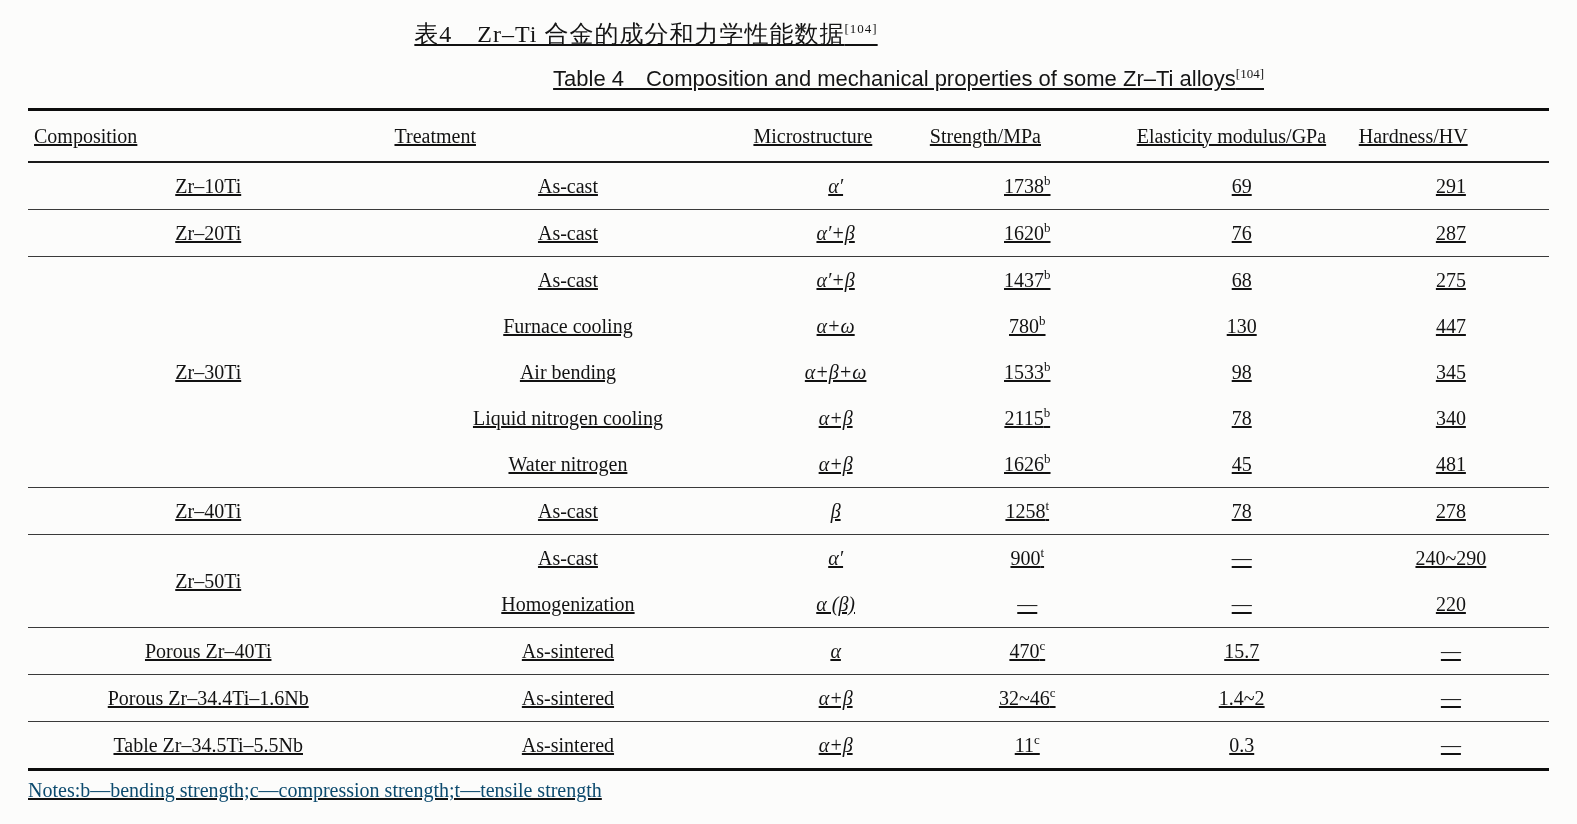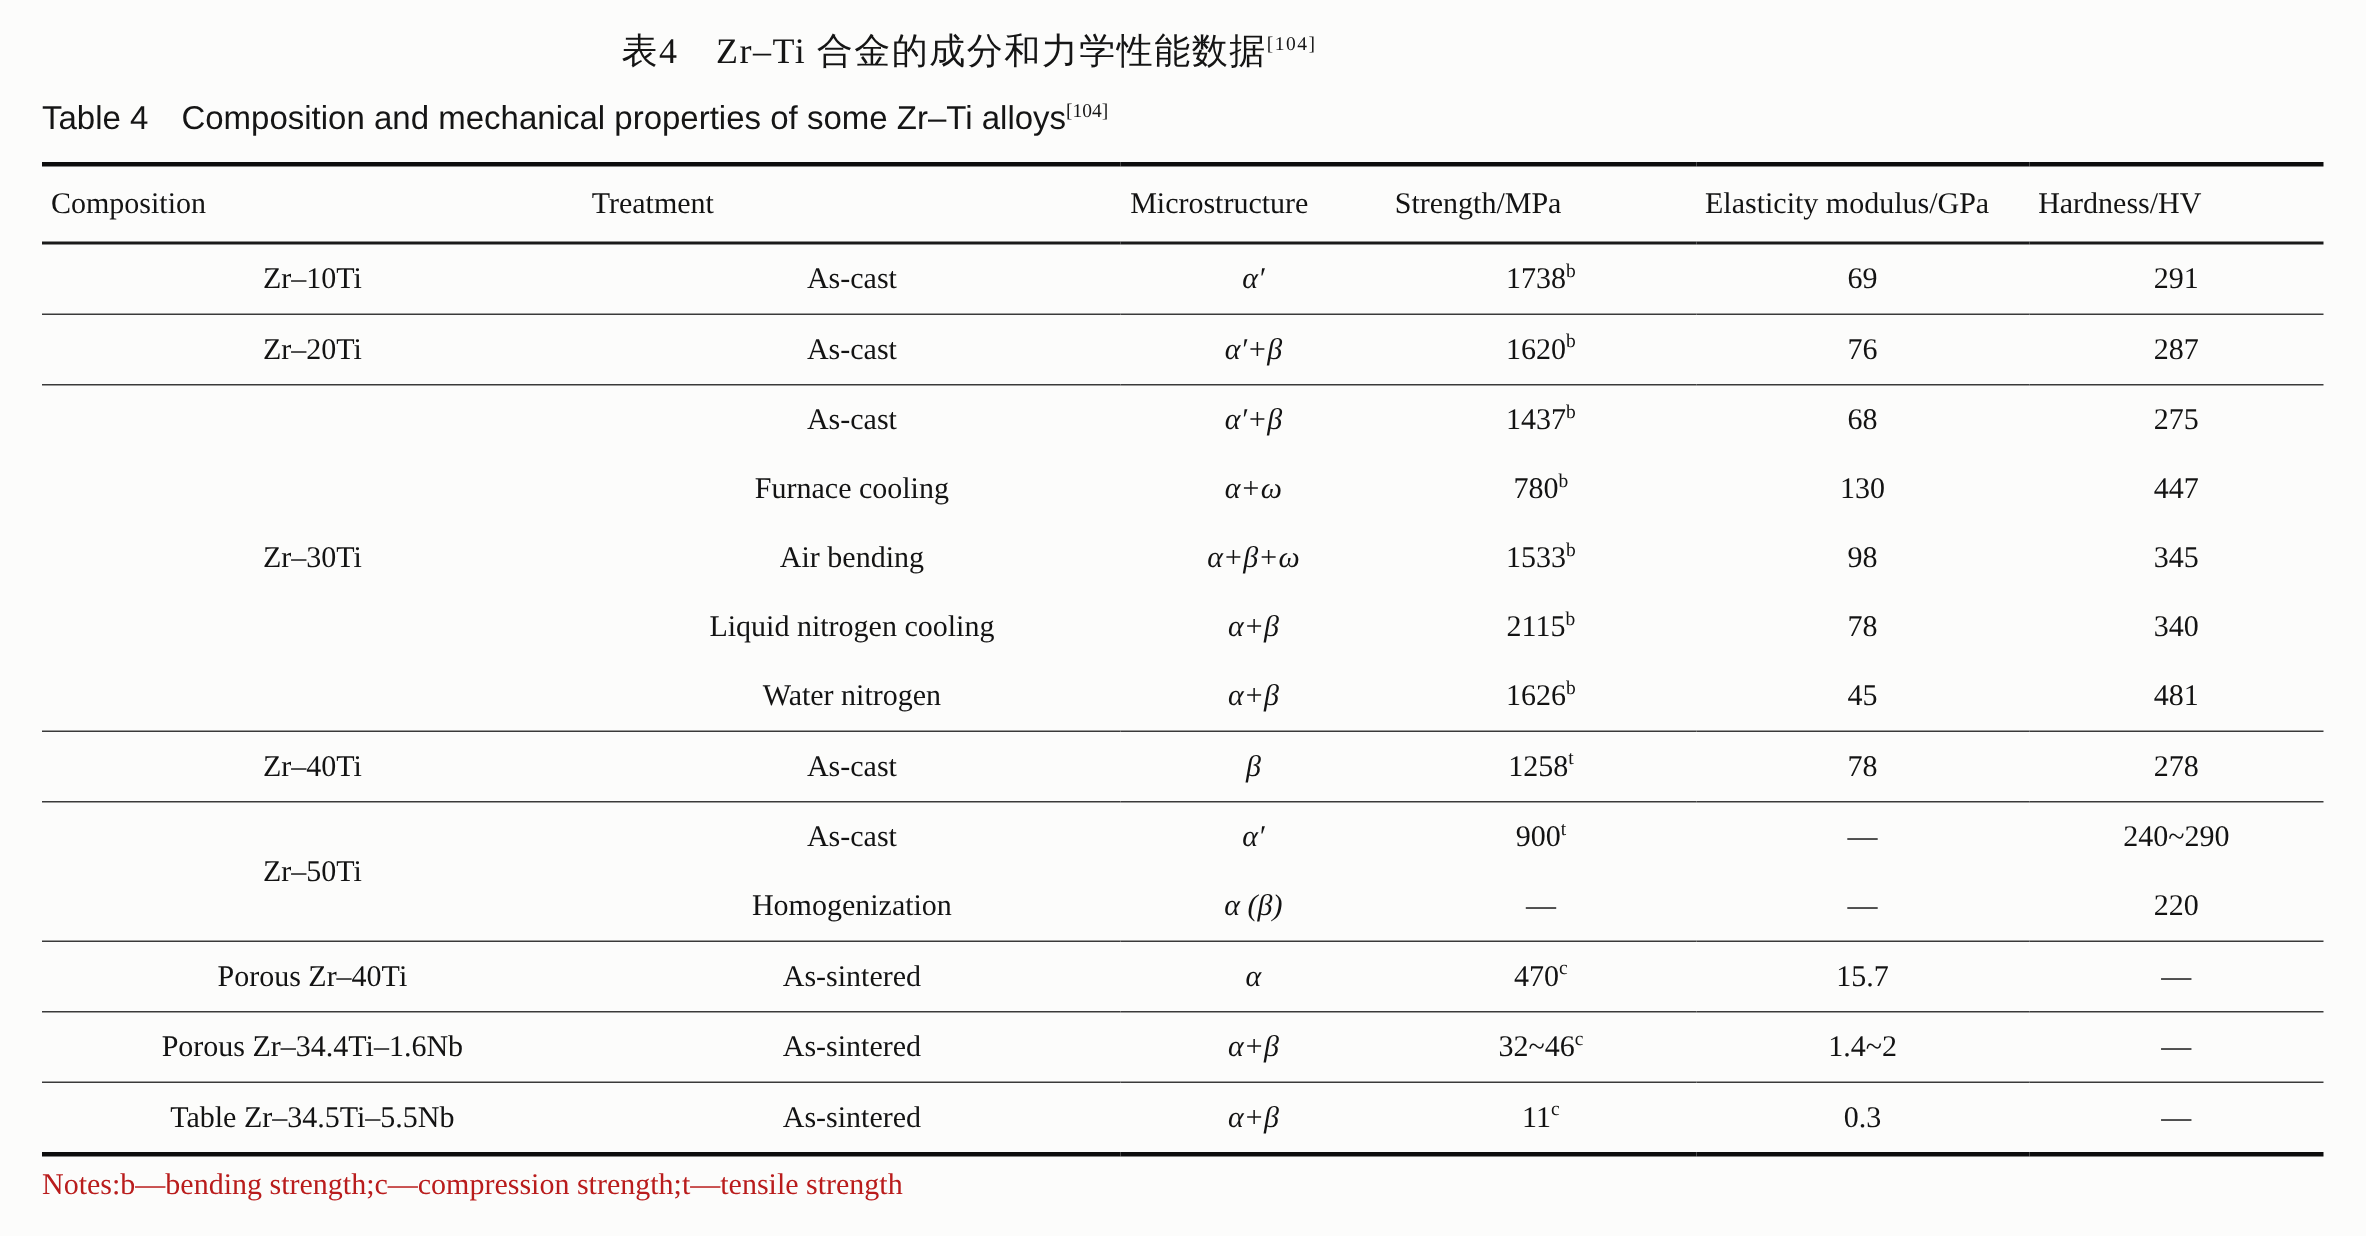--- a/index.html
+++ b/index.html
@@ -9,31 +9,32 @@
     width: 1577px;
     height: 824px;
     overflow: hidden;
   }
   .page {
     width: 1292px;
     height: 824px;
     box-sizing: border-box;
     padding: 10px 28px 12px 28px;
     color: #111;
+    text-decoration: underline;
   }
   .title-zh {
     text-align: center;
     font-family: "Liberation Serif", "DejaVu Serif", serif;
     font-size: 24px;
     margin-top: 8px;
     letter-spacing: 1px;
     color: #151515;
   }
   .title-en {
-    text-align: left;
+    text-align: right;
     font-family: "Liberation Sans", "DejaVu Sans", sans-serif;
     font-size: 22px;
     margin-top: 14px;
     margin-bottom: 14px;
     color: #151515;
   }
   sup.cite {
     font-size: 13px;
     font-family: "Liberation Serif", "DejaVu Serif", serif;
     vertical-align: super;
@@ -77,21 +78,21 @@
   col.c-micro  { width: 11.6%; }
   col.c-str    { width: 13.6%; }
   col.c-mod    { width: 14.6%; }
   col.c-hard   { width: 12.9%; }
   .notes {
     width: 1521px;
     margin: 8px auto 0 auto;
     font-family: "Liberation Serif", "DejaVu Serif", serif;
     font-size: 20px;
     text-align: left;
-    color: #b91c1c;
+    color: #0c4a6e;
   }
 </style>
 </head>
 <body>
 
 <div class="page">
 
   <div class="title-zh"><span>表4　Zr–Ti 合金的成分和力学性能数据</span><sup class="cite">[104]</sup></div>
 
   <div class="title-en"><span>Table 4　Composition and mechanical properties of some Zr–Ti alloys</span><sup class="cite">[104]</sup></div>

